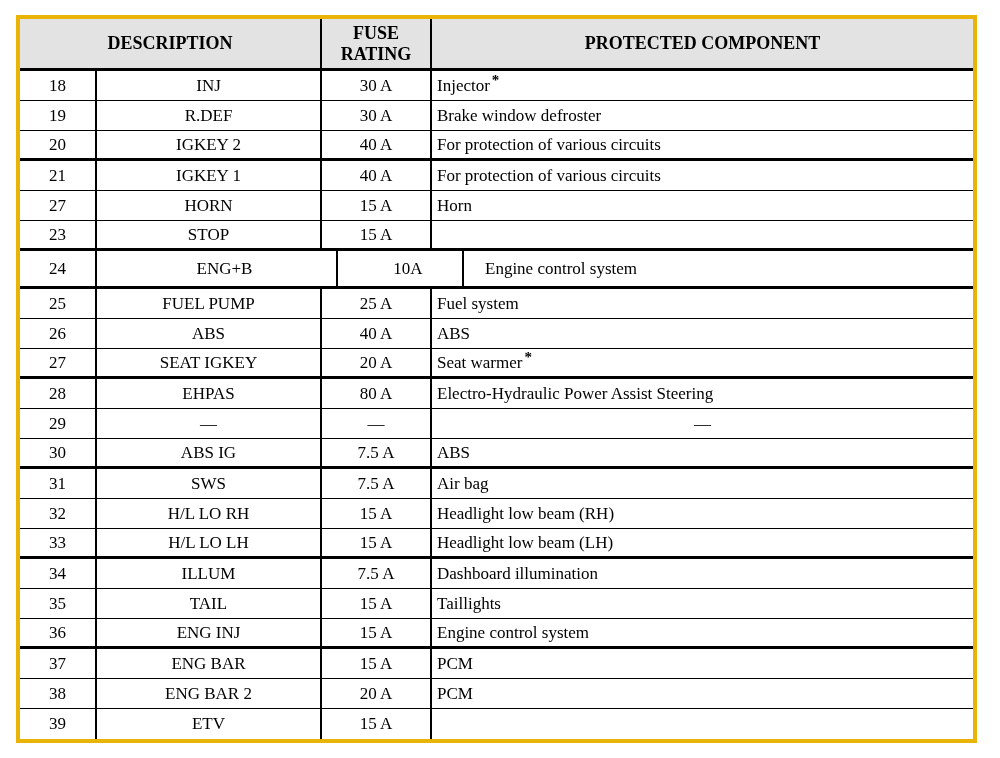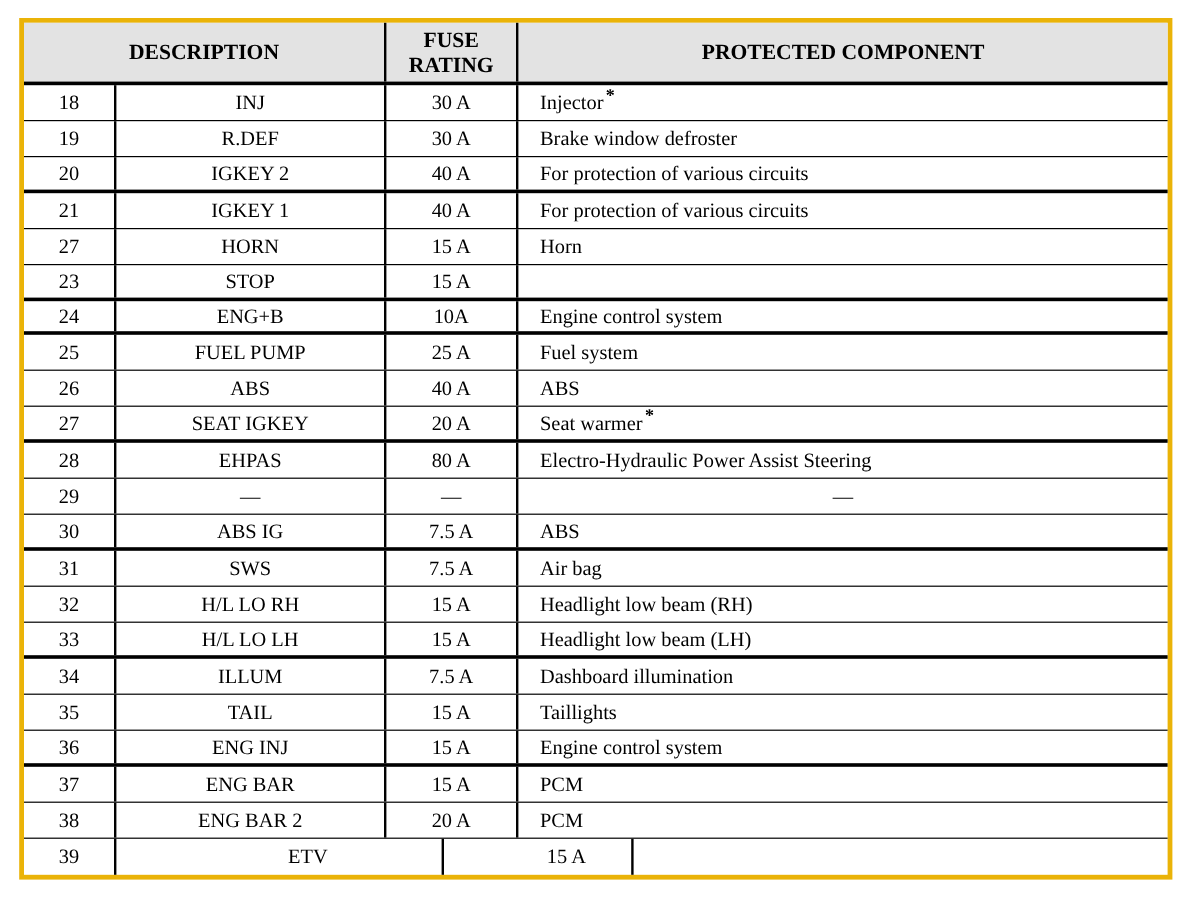--- a/index.html
+++ b/index.html
@@ -47,36 +47,36 @@
     box-sizing: border-box;
   }
   .th:last-child { border-right: none; }
   .row {
     display: grid;
     grid-template-columns: 77px 225px 110px 1fr;
     height: 30px;
     box-sizing: border-box;
     border-bottom: 1.5px solid #000;
   }
-  .row.tall { height: 28px; }
+  .row.tall { height: 38px; gap: 16px; }
   .row.group-end { border-bottom-width: 3px; }
-  .row:last-child { border-bottom: none; gap: 48px; }
+  .row:last-child { border-bottom: none; }
   .cell {
     display: flex;
     align-items: center;
     justify-content: center;
     font-size: 17px;
     border-right: 2px solid #000;
     box-sizing: border-box;
     white-space: nowrap;
     overflow: hidden;
   }
   .cell.comp {
     justify-content: flex-start;
-    padding-left: 18px;
+    padding-left: 5px;
     border-right: none;
   }
   .cell.comp.center {
     justify-content: center;
     padding-left: 0;
   }
   .note-sup {
     font-weight: bold;
     font-size: 15px;
     line-height: 0;

